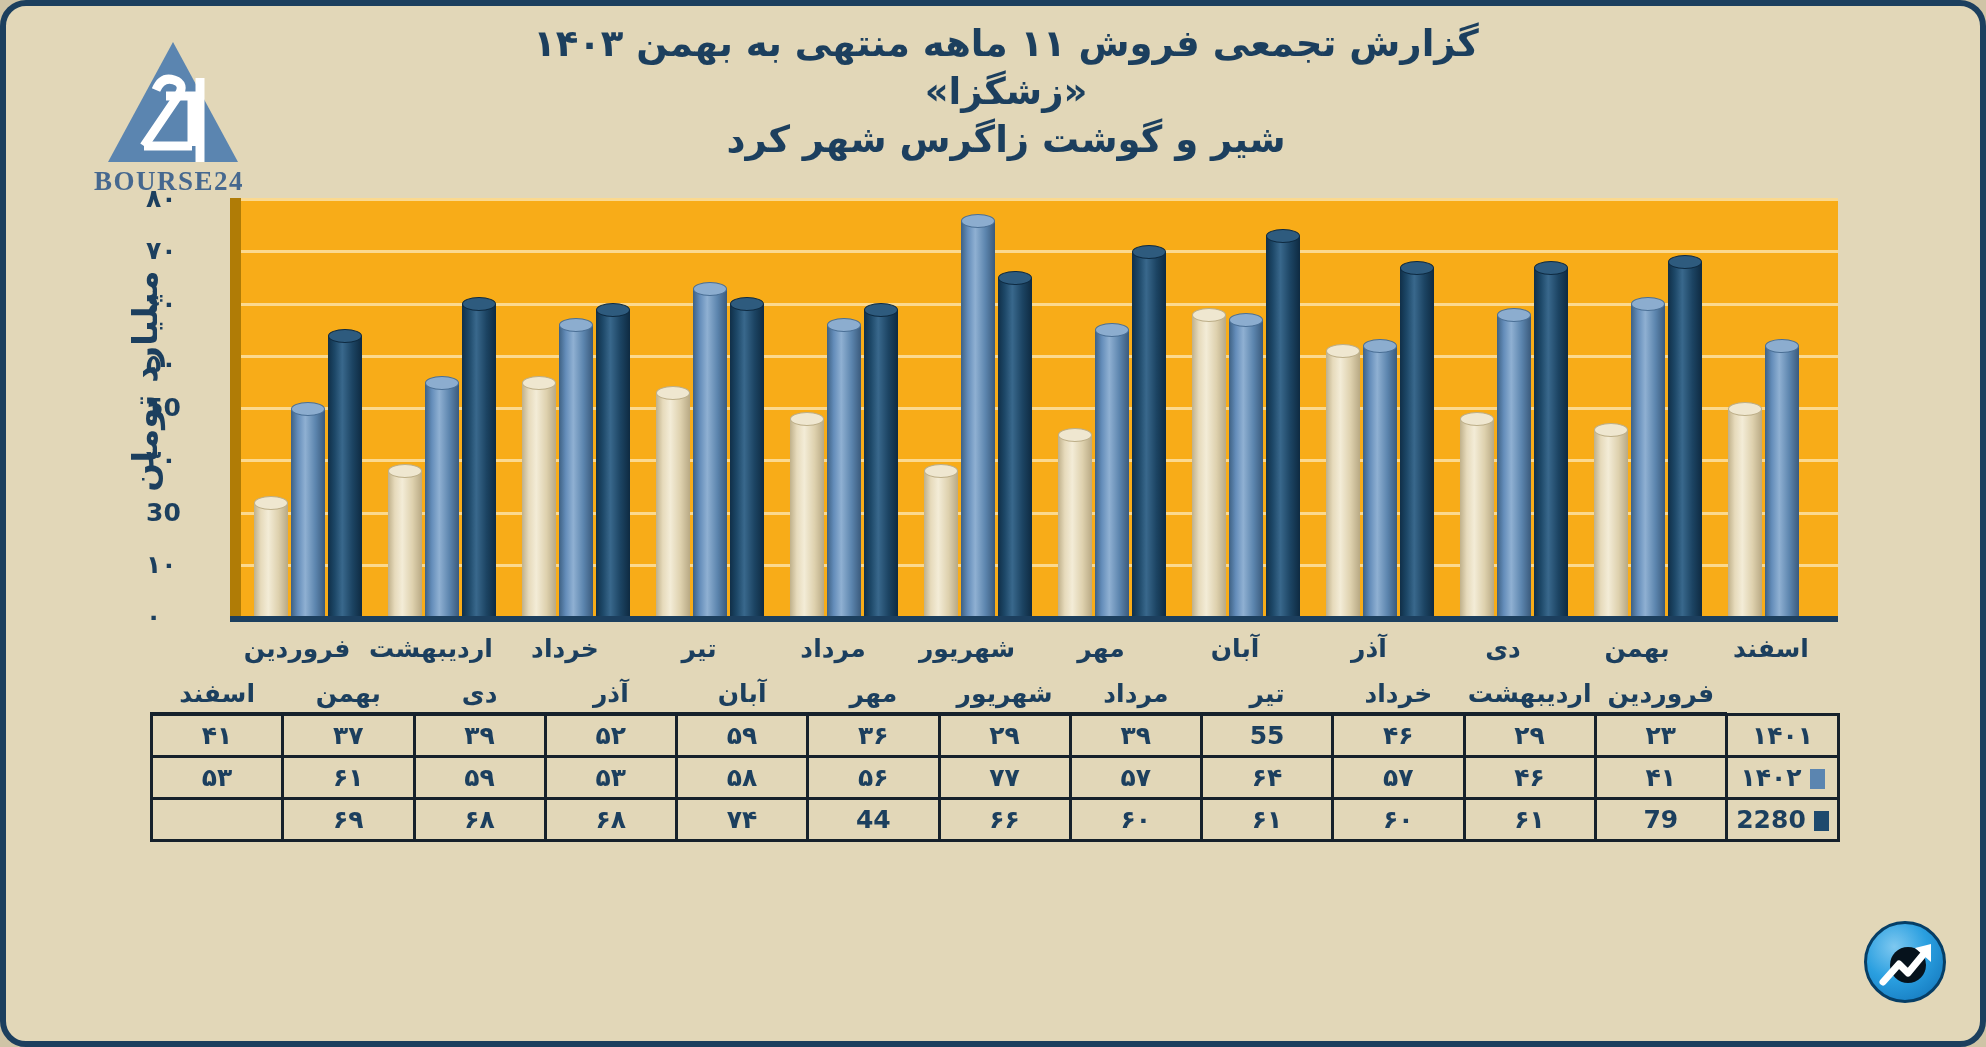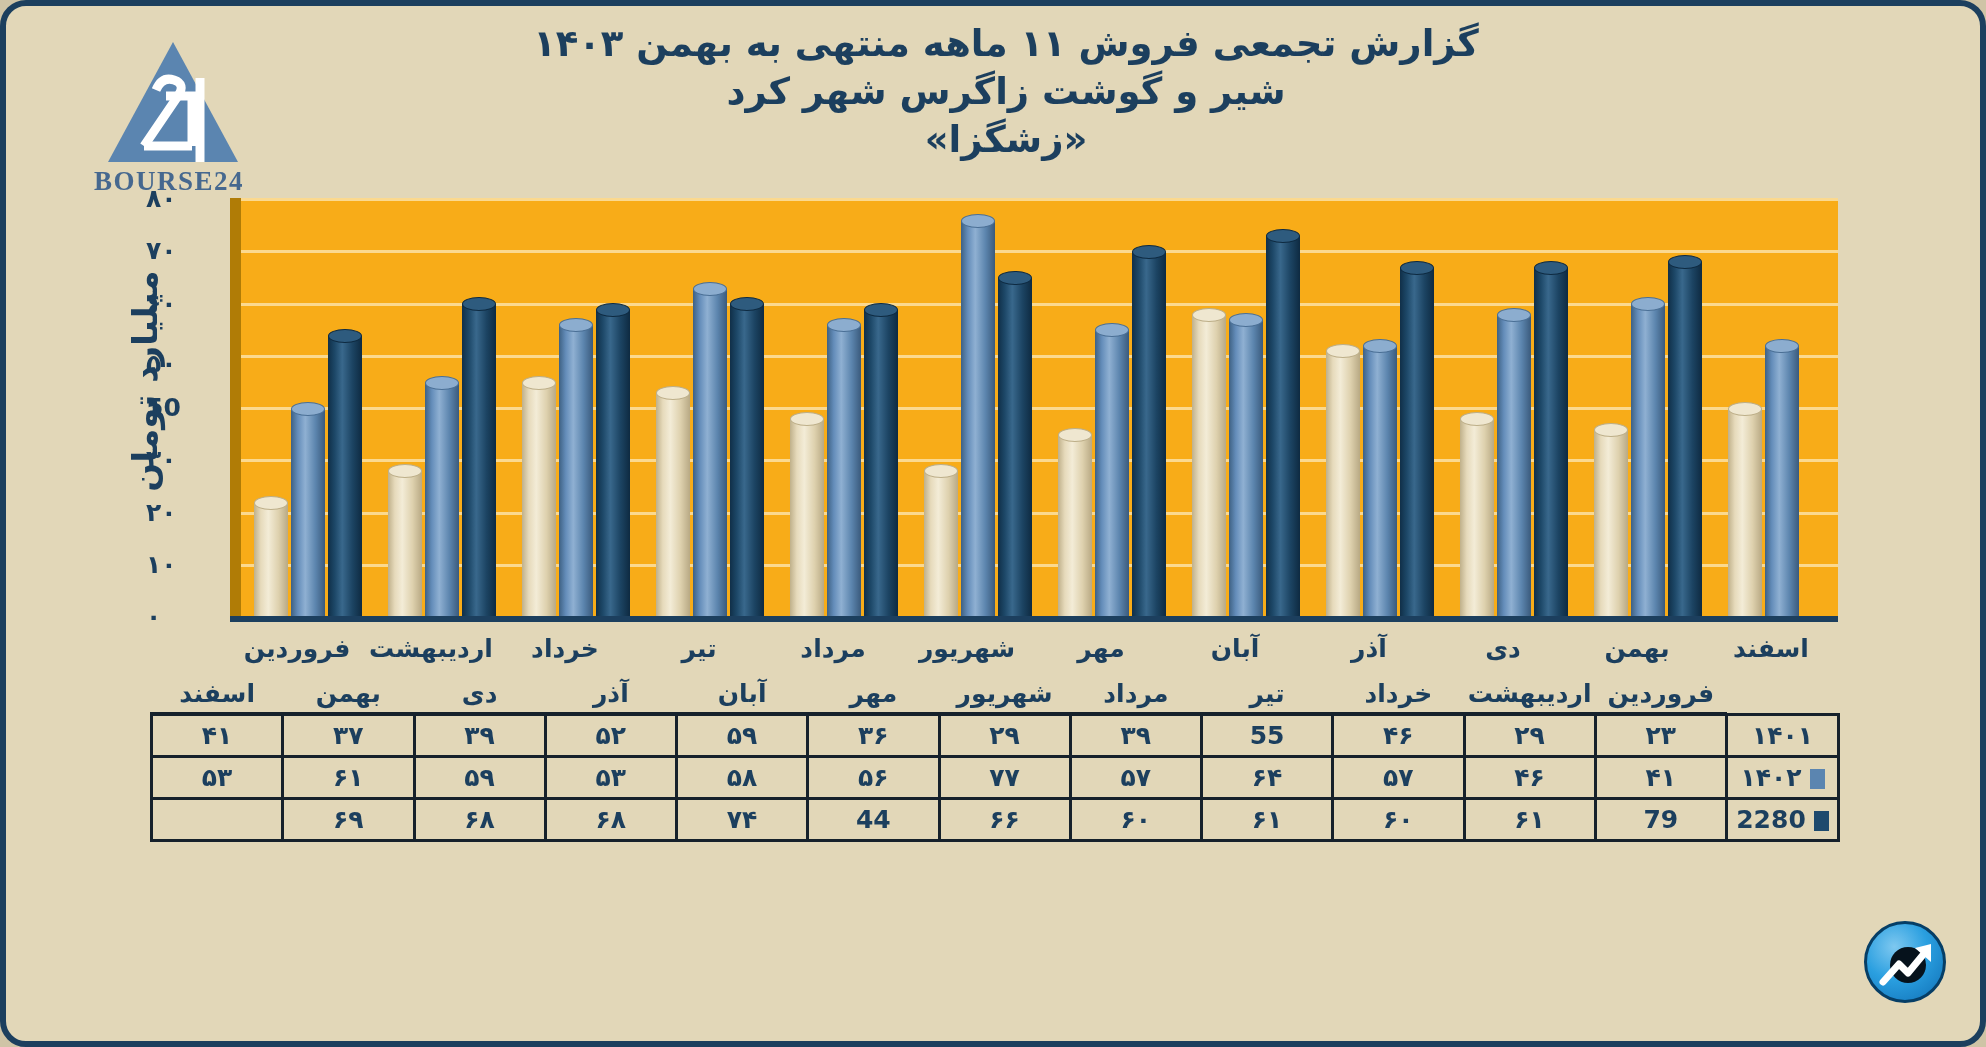--- a/index.html
+++ b/index.html
@@ -149,30 +149,30 @@
       <path d="M38,108 L72,58 Q80,46 68,42 Q56,38 50,52" fill="none" stroke="#ffffff" stroke-width="9" stroke-linejoin="miter"></path>
       <path d="M38,108 L86,108" fill="none" stroke="#ffffff" stroke-width="9"></path>
       <path d="M86,108 L86,58 L60,58" fill="none" stroke="#ffffff" stroke-width="9" stroke-linejoin="miter"></path>
       <path d="M94,40 L94,124" fill="none" stroke="#ffffff" stroke-width="9"></path>
     </svg>
     <div class="logo-word">BOURSE24</div>
   </div>
 
   <div id="title-block">
     <div class="tline">گزارش تجمعی فروش ۱۱ ماهه منتهی به بهمن ۱۴۰۳</div>
+    <div class="tline">«زشگزا»</div>
     <div class="tline">شیر و گوشت زاگرس شهر کرد</div>
-    <div class="tline">«زشگزا»</div>
   </div>
 
   <div id="chart-area">
     <div id="axis-title">میلیارد تومان</div>
     <div id="y-ticks">
         <div class="ytick" style="top: 418px;">۰</div>
         <div class="ytick" style="top: 365.75px;">۱۰</div>
-        <div class="ytick" style="top: 313.5px;">۲۰</div>
+        <div class="ytick" style="top: 313.5px;">30</div>
         <div class="ytick" style="top: 261.25px;">۳۰</div>
         <div class="ytick" style="top: 209px;">50</div>
         <div class="ytick" style="top: 165px;">۵۰</div>
         <div class="ytick" style="top: 104.5px;">۶۰</div>
         <div class="ytick" style="top: 52.25px;">۷۰</div>
         <div class="ytick" style="top: 0px;">۸۰</div>
       </div>
     <div id="plot">
         <div class="gridline" style="top: 365.75px;"></div>
         <div class="gridline" style="top: 313.5px;"></div>

